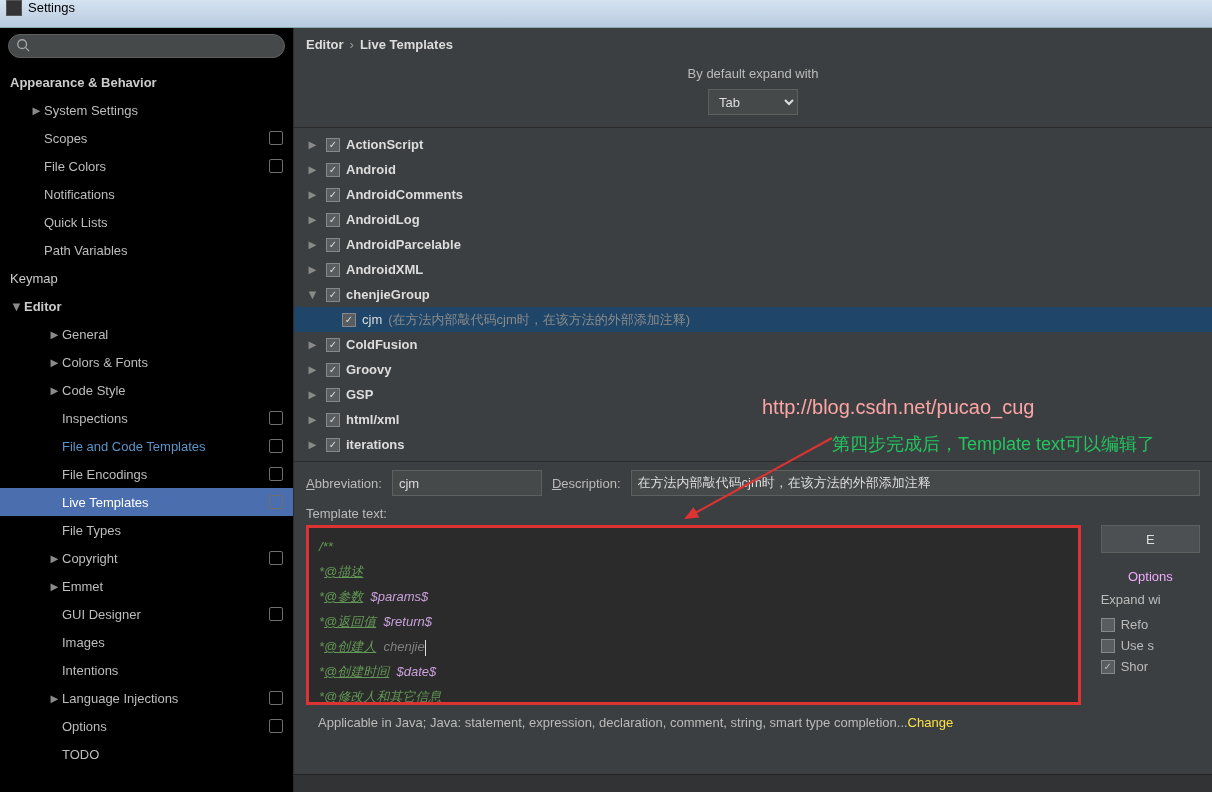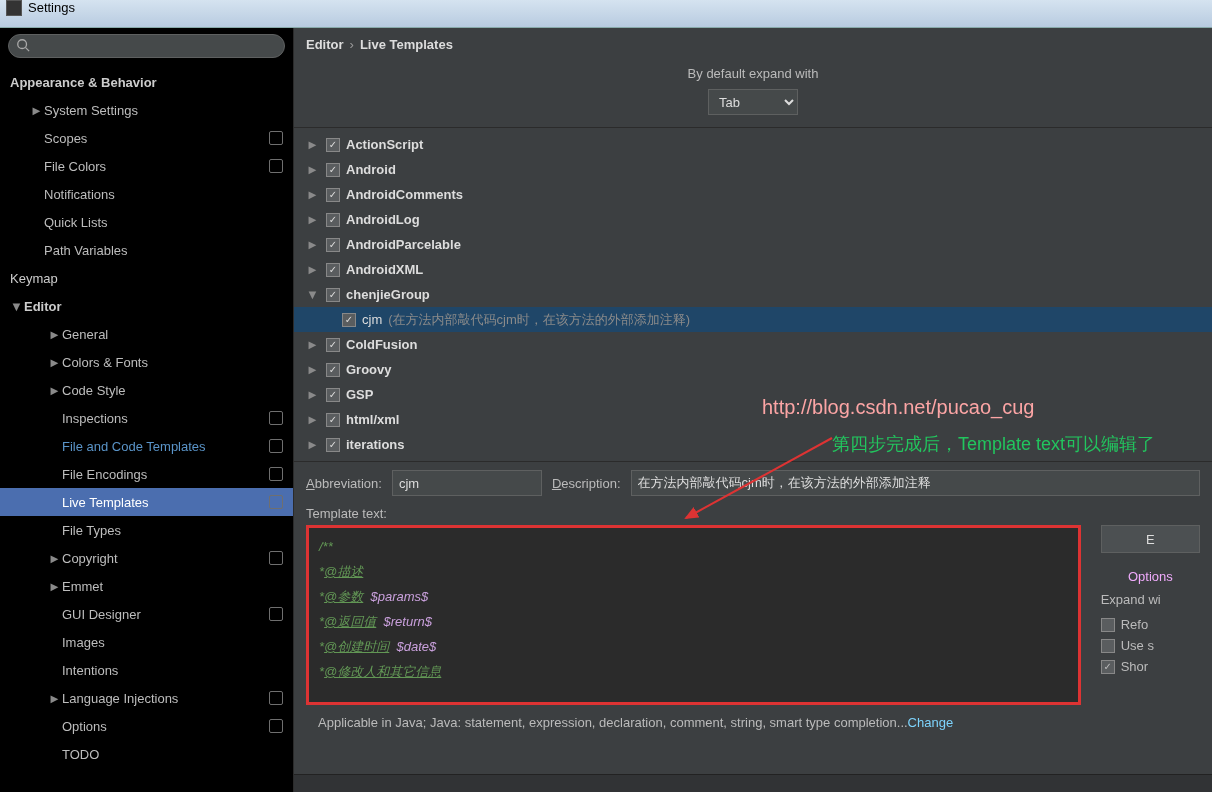--- a/index.html
+++ b/index.html
@@ -54,21 +54,21 @@
 .green-u{color:#629755;font-style:italic;text-decoration:underline;}
 .pink{color:#c9a0dc;font-style:italic;}
 .pale{color:#808080;font-style:italic;}
 .caret{display:inline-block;width:1px;height:16px;background:#ddd;vertical-align:middle;}
 .right-panel{width:100px;margin-left:20px;color:#bbb;overflow:hidden;}
 .right-panel .btn{height:28px;background:#4c5052;border:1px solid #5e6060;display:flex;align-items:center;justify-content:center;margin-bottom:16px;color:#ddd;}
 .right-panel .opt-title{margin:8px 0 8px;color:#f0abfc;text-align:center;}
 .right-panel .opt{display:flex;align-items:center;gap:6px;margin:6px 0;white-space:nowrap;overflow:hidden;}
 .right-panel .opt .cb{width:14px;height:14px;border:1px solid #888;background:#5a5d5f;display:inline-flex;align-items:center;justify-content:center;font-size:10px;}
 .applicable{padding:10px 12px;color:#bbb;}
-.applicable .chg{color:#7dd3fc;cursor:pointer;}
+.applicable .chg{color:#fde047;cursor:pointer;}
 .foot{position:absolute;bottom:0;left:0;right:0;height:18px;background:#313335;border-top:1px solid #222;}
 </style>
 </head>
 <body>
 
 <div class="titlebar">
   <span class="ticon"></span>
   <span>Settings</span>
 </div>
 
@@ -294,20 +294,21 @@
         <label><span class="u">D</span>escription:</label>
         <input class="desc-in" value="在方法内部敲代码cjm时，在该方法的外部添加注释" style="">
       </div>
       <div class="tt-label">Template text:</div>
       <div class="tt-wrap">
         <div class="editor" id="editor">
             <div class="ln"><span class="green">/**</span></div>
             <div class="ln"><span class="green">*</span><span class="green-u">@描述</span></div>
             <div class="ln"><span class="green">*</span><span class="green-u">@参数</span>  <span class="pink">$params$</span></div>
             <div class="ln"><span class="green">*</span><span class="green-u">@返回值</span>  <span class="pink">$return$</span></div>
+            <div class="ln"><span class="green">*</span><span class="green-u">@创建人</span>  <span class="pale">chenjie</span><span class="caret"></span></div>
             <div class="ln"><span class="green">*</span><span class="green-u">@创建时间</span>  <span class="pink">$date$</span></div>
             <div class="ln"><span class="green">*</span><span class="green-u">@修改人和其它信息</span></div>
           </div>
         <div class="right-panel">
           <div class="btn">E</div>
           <div class="opt-title">Options</div>
           <div style="margin:6px 0 10px;">Expand wi</div>
           <div class="opt">
               <span class="cb"></span>
               <span>Refo</span>

